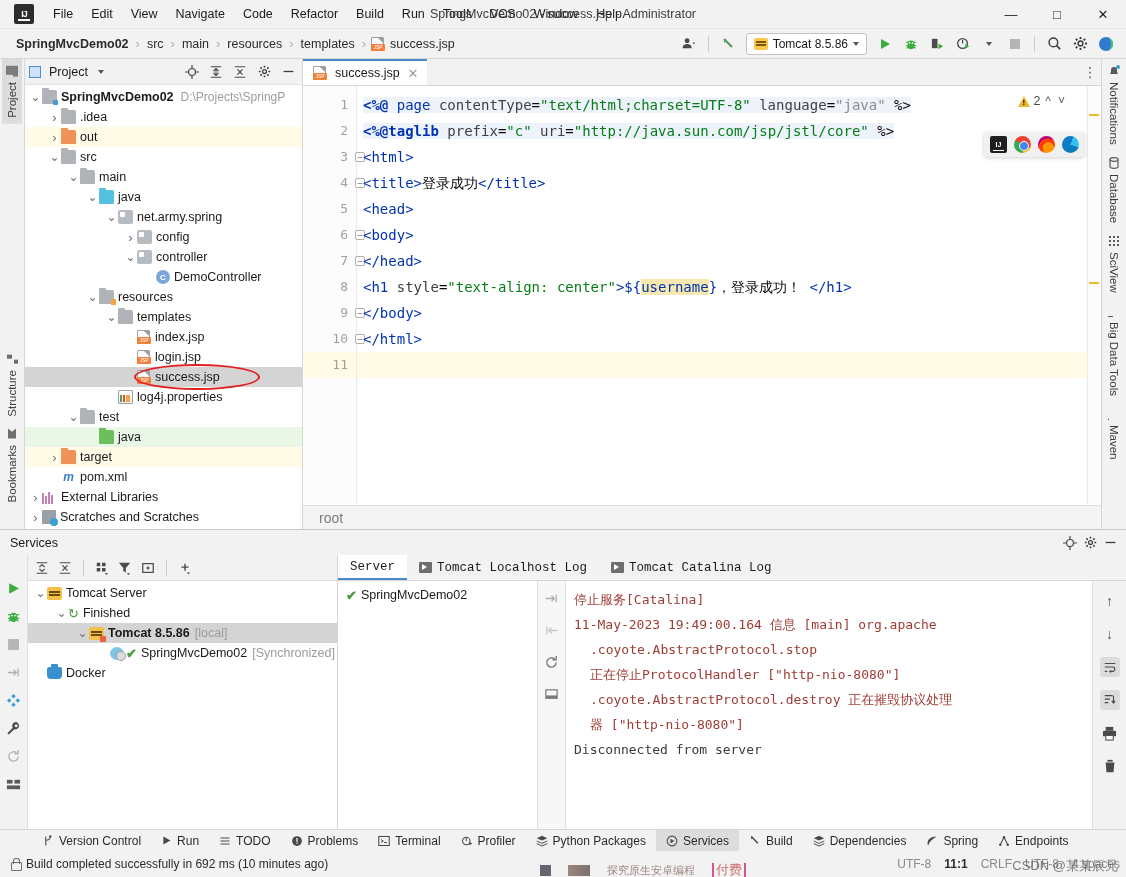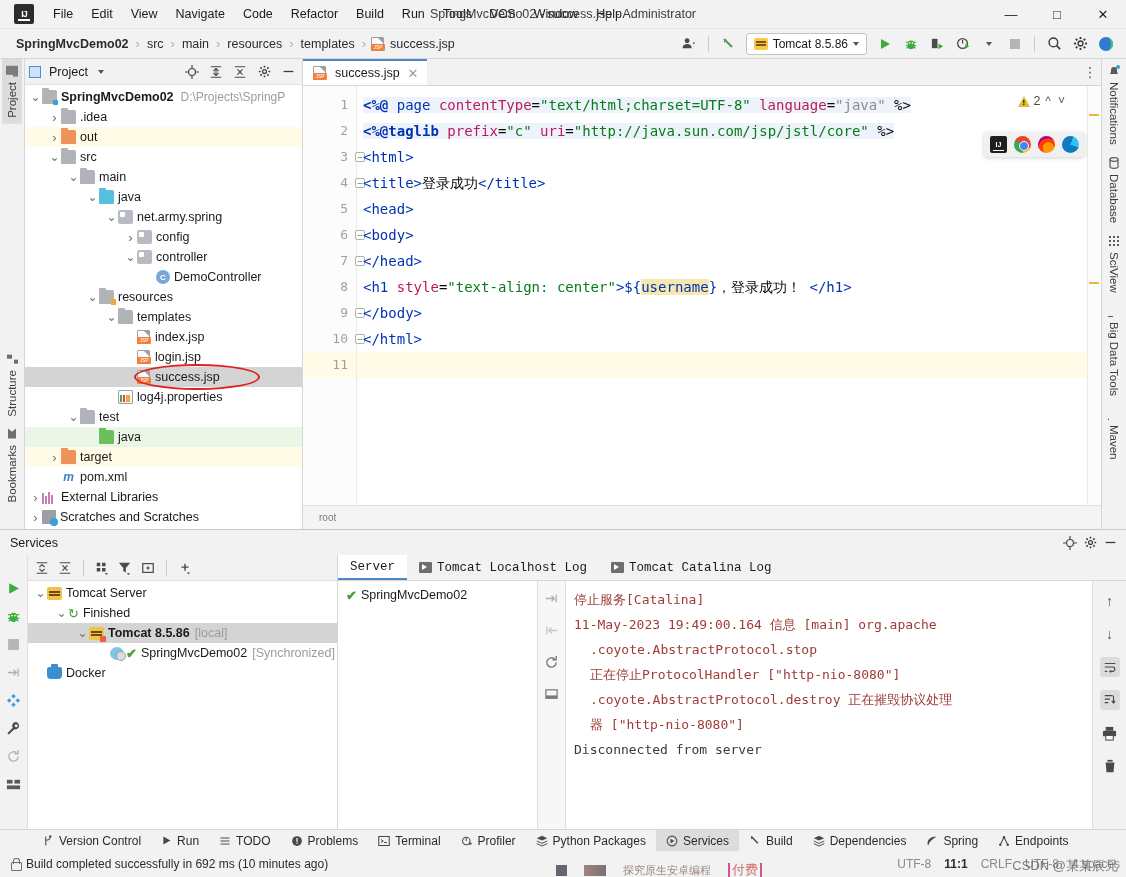--- a/index.html
+++ b/index.html
@@ -186,21 +186,21 @@
     color:#777;font-size:9px;line-height:8px;text-align:center;
   }
   .code{
     flex:1;font-family:"DejaVu Sans Mono",monospace;font-size:14px;
     padding-top:6px;position:relative;overflow:hidden;white-space:nowrap;
   }
   .cline{height:26px;line-height:26px;padding-left:6px;position:relative;}
   .cline.hl{background:#fffbe6;}
   .dirbg{background:#eef3fb;}
   .k-tag{color:#0033b3;}
-  .k-attr{color:#be185d;}
+  .k-attr{color:#404040;}
   .k-str{color:#067d17;}
   .k-dir{color:#0033b3;font-weight:bold;}
   .k-plain{color:#080808;}
   .k-gray{color:#8c8c8c;}
   .k-el{color:#0033b3;}
   .el-hl{background:#f7e8b0;}
   .k-cn{color:#080808;}
 
   .inspect{
     position:absolute;right:0;top:0;width:14px;bottom:0;background:#fcfcfc;
@@ -223,21 +223,21 @@
   .bicon.ij{border-radius:2px;background:#1f1f1f;color:#fff;font-size:7px;
     display:flex;align-items:center;justify-content:center;font-weight:bold;position:relative;}
   .bicon.ij::after{content:"";position:absolute;bottom:2px;left:3px;width:11px;height:1.5px;background:#fff;}
   .bicon.chrome{background:conic-gradient(#ea4335 0 33%,#fbbc05 33% 50%,#34a853 50% 83%,#ea4335 83%);position:relative;}
   .bicon.chrome::after{content:"";position:absolute;left:4.5px;top:4.5px;width:8px;height:8px;border-radius:50%;background:#4285f4;border:1.5px solid #fff;}
   .bicon.firefox{background:radial-gradient(circle at 60% 70%,#ff9500 0 35%,#ff3d00 36% 60%,#b5007f 61% 100%);}
   .bicon.edge{background:conic-gradient(from 200deg,#0f7bc4 0 50%,#35c1f1 50% 75%,#0c7dbb 75%);}
 
   .bcbar{
     height:24px;background:#f4f4f4;border-top:1px solid #e0e0e0;display:flex;align-items:center;
-    padding-left:16px;font-size:10px;color:#7a7a7a;flex:none;
+    padding-left:16px;font-size:14px;color:#7a7a7a;flex:none;
   }
 
   
   .services{
     height:300px;background:#f2f2f2;border-top:1px solid #c9c9c9;display:flex;flex-direction:column;flex:none;
   }
   .sv-head{
     height:25px;display:flex;align-items:center;padding:0 6px 0 10px;font-size:12.5px;flex:none;
   }
   .sv-head .spacer{flex:1;}
@@ -303,21 +303,21 @@
   .sb-right{margin-left:auto;display:flex;align-items:center;gap:13px;color:#8a8a8a;}
   .sb-right .strong{color:#2b2b2b;font-weight:bold;}
   .lockicon{width:11px;height:13px;position:relative;display:inline-block;margin-right:5px;}
   .lockicon::before{content:"";position:absolute;left:1px;bottom:0;width:9px;height:7px;border:1px solid #6e6e6e;border-radius:1px;}
   .lockicon::after{content:"";position:absolute;left:3px;top:0;width:5px;height:5px;border:1px solid #6e6e6e;border-bottom:none;border-radius:3px 3px 0 0;}
   .watermark{
     position:absolute;right:8px;bottom:2px;font-size:13px;color:#6a6a6a;opacity:.85;
     pointer-events:none;white-space:nowrap;
   }
   .wm-bottom{
-    position:absolute;left:16px;right:0;bottom:0;height:14px;overflow:hidden;
+    position:absolute;left:0;right:0;bottom:0;height:14px;overflow:hidden;
     display:flex;align-items:center;gap:17px;padding-left:540px;font-size:11px;color:#7a5a52;opacity:.7;
   }
   .wm-sq{width:11px;height:11px;background:#2a2a3a;}
   .wm-img{width:22px;height:11px;background:linear-gradient(90deg,#7a5a4a,#4a3a3a);}
   .wm-red{color:#c03030;border:2px solid #be185d;padding:0 2px;font-size:13px;}
 
   
   svg{display:block;}
 </style>
 </head>

